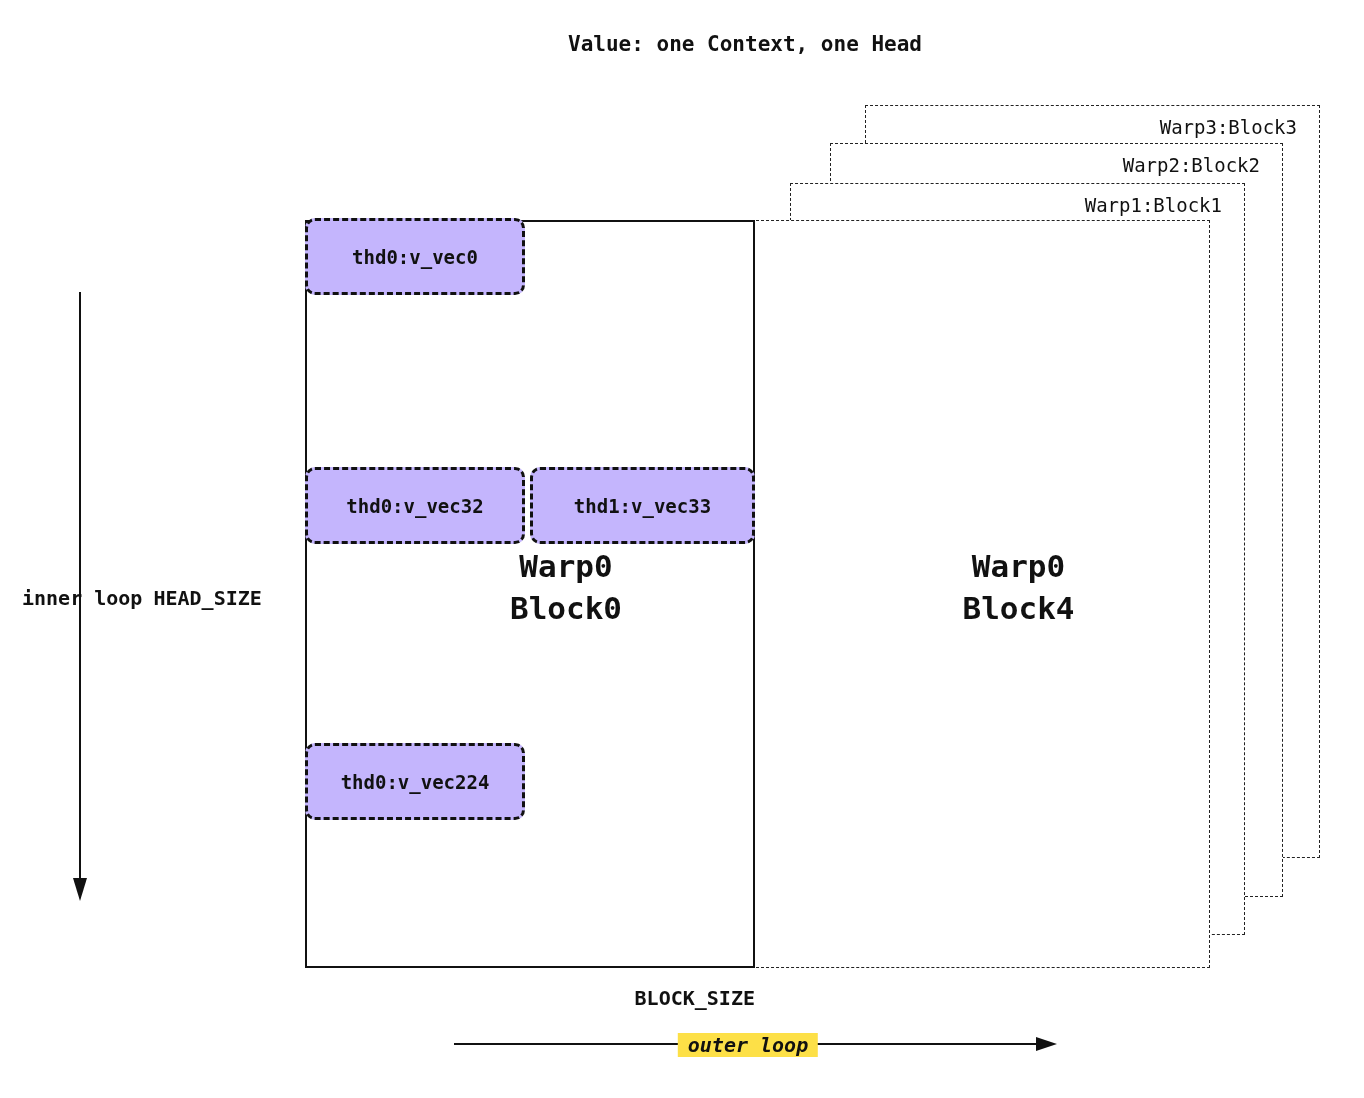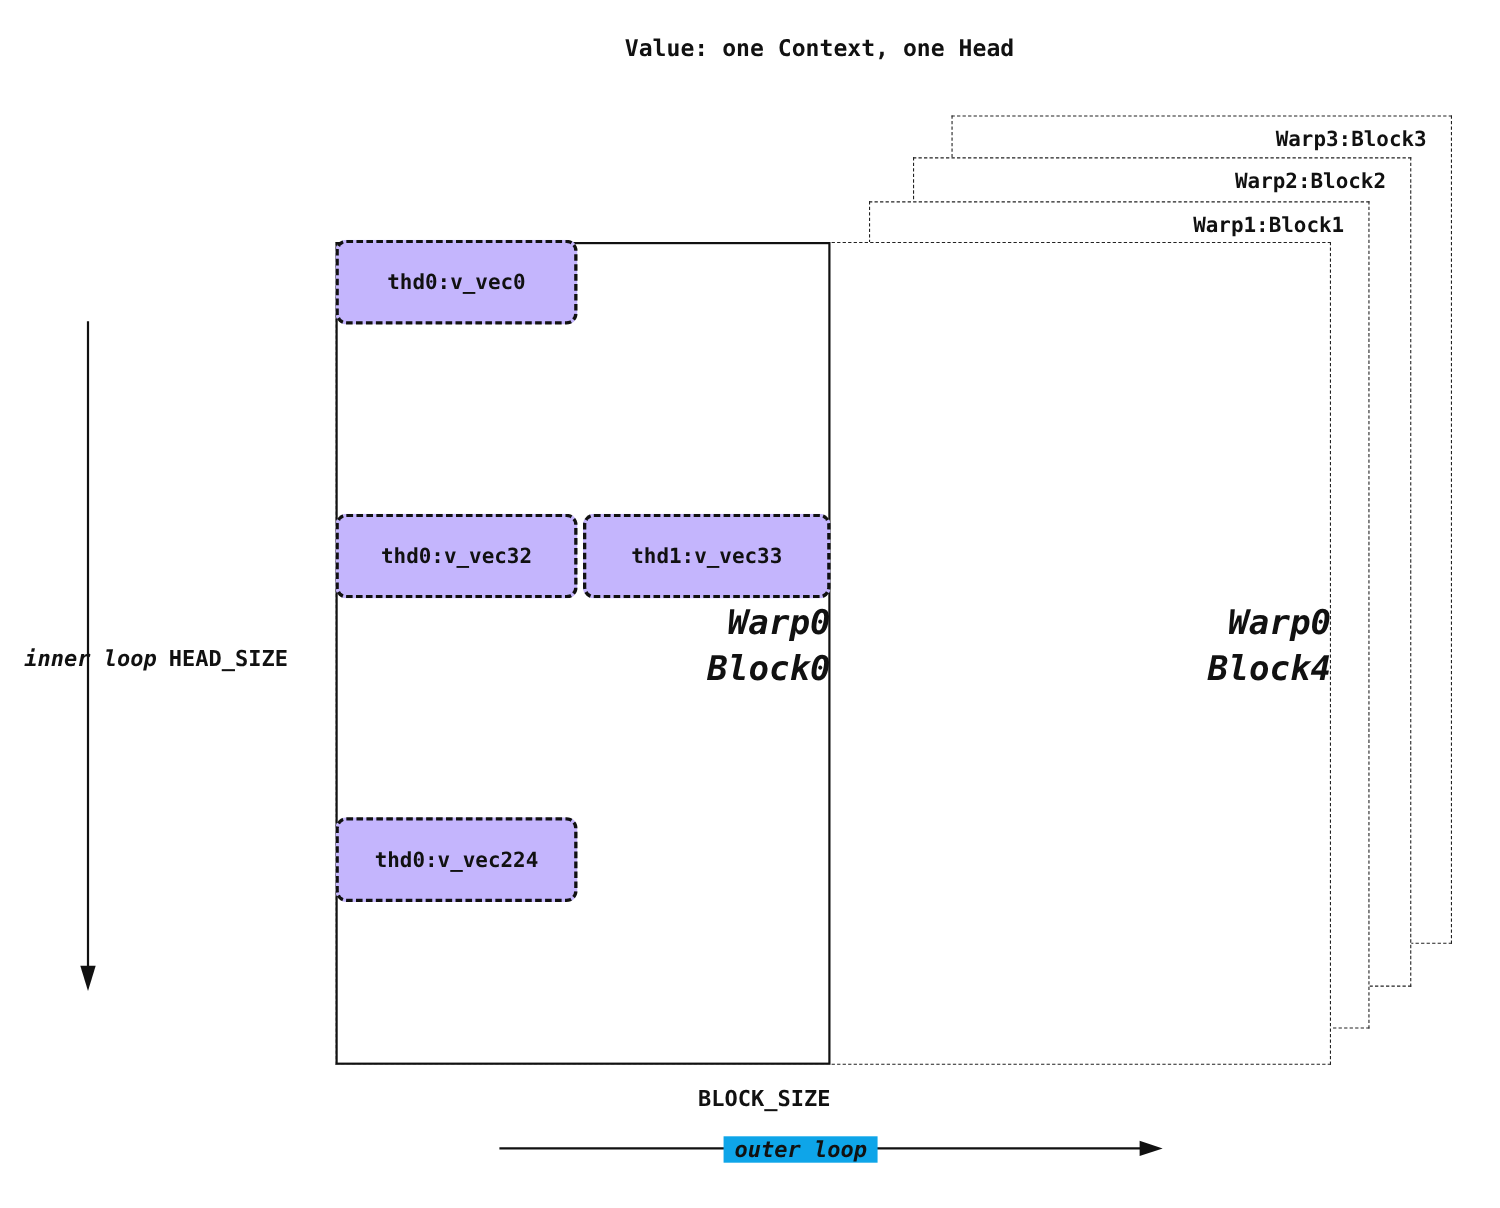--- a/index.html
+++ b/index.html
@@ -33,21 +33,21 @@
     border: 1.5px dashed #222222;
   }
   .block3 { left: 865px; top: 105px; width: 455px; height: 753px; z-index: 1; }
   .block2 { left: 830px; top: 143px; width: 453px; height: 754px; z-index: 2; }
   .block1 { left: 790px; top: 183px; width: 455px; height: 752px; z-index: 3; }
   .back-label {
     position: absolute;
     top: 10px;
     right: 22px;
     font-size: 19px;
-    font-weight: bold;
+    font-weight: normal;
     white-space: nowrap;
     text-align: right;
   }
 
   
   .front {
     position: absolute;
     left: 305px; top: 220px; width: 905px; height: 748px;
     background: #ffffff;
     border: 1.5px dashed #222222;
@@ -57,26 +57,26 @@
     position: absolute;
     left: 305px; top: 220px; width: 450px; height: 748px;
     background: #ffffff;
     border: 2.5px solid #111111;
     z-index: 5;
   }
 
   
   .warp-caption {
     position: absolute;
-    text-align: right;
+    text-align: center;
     font-size: 31px;
     line-height: 42px;
     font-weight: bold;
-    font-style: italic;
     z-index: 7;
+    margin-left: 36px;
   }
   .caption-block0 { left: 305px; top: 545px; width: 450px; }
   .caption-block4 { left: 755px; top: 545px; width: 455px; }
 
   
   .thd {
     position: absolute;
     height: 77px;
     background: #c4b5fd;
     border: 3.5px dashed #111111;
@@ -102,42 +102,42 @@
   
   .inner-label {
     position: absolute;
     left: 22px;
     top: 586px;
     font-size: 20px;
     font-weight: bold;
     white-space: nowrap;
     z-index: 9;
   }
-  .inner-label .ital { font-style: italic; margin-right: 11px; }
+  .inner-label .ital { margin-right: 11px; }
 
   .block-size-label {
     position: absolute;
     left: 305px;
     top: 986px;
     width: 450px;
     text-align: right;
     font-size: 20px;
     font-weight: bold;
     z-index: 9;
   }
 
   .outer-loop-label {
     position: absolute;
-    left: 728px;
+    left: 748px;
     top: 1033px;
     transform: translateX(-50%);
     font-size: 20px;
     font-weight: bold;
     font-style: italic;
-    background: #0ea5e9;
+    background: #fde047;
     padding: 0 10px;
     white-space: nowrap;
     z-index: 10;
   }
 </style>
 </head>
 <body>
 
 <div class="canvas">
 

